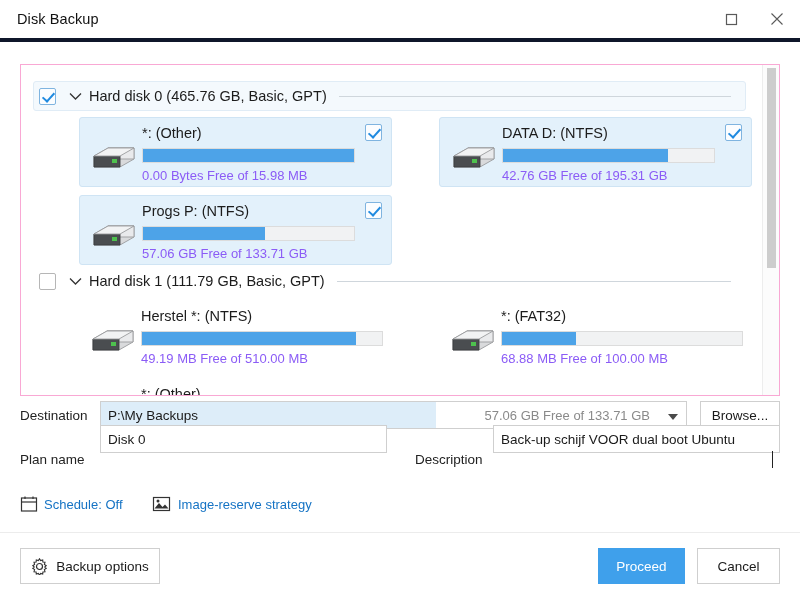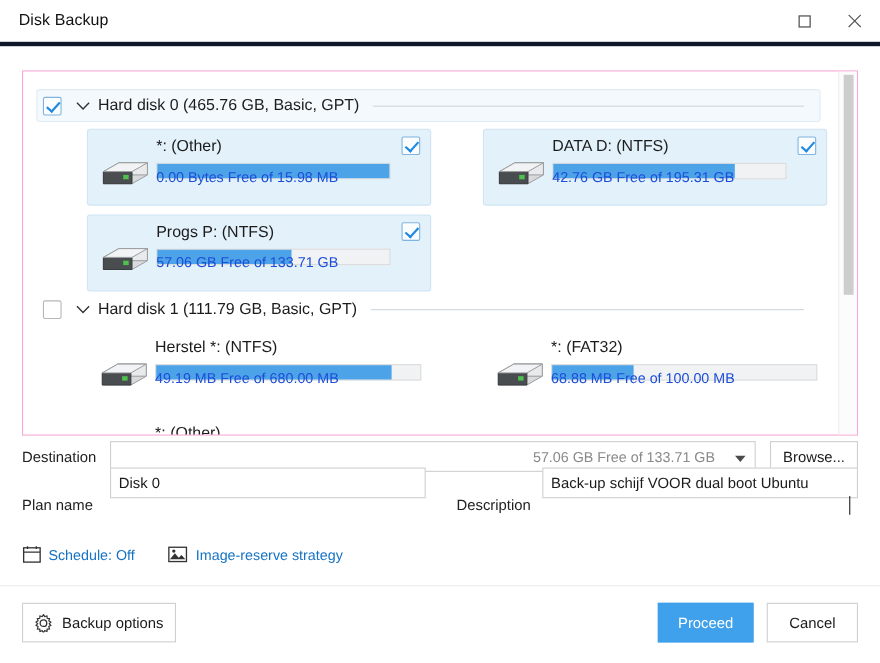--- a/index.html
+++ b/index.html
@@ -102,21 +102,21 @@
   }
   .vol-chk{
     position:absolute;right:9px;top:6px;
   }
   .bar{
     position:absolute;left:62px;top:30px;right:9px;height:15px;
     background:#f1f2f3;border:1px solid #dcdcdc;box-sizing:border-box;
   }
   .bar-fill{height:100%;background:#4da3e8;}
   .vol-free{
-    position:absolute;left:62px;top:35px;font-size:13px;color:#1d4ed8;
+    position:absolute;left:62px;top:50px;font-size:13px;color:#8b5cf6;
     white-space:nowrap;
   }
   .vol.clip{overflow:hidden;}
 
   
   .row-label{
     position:absolute;font-size:13.5px;color:#222;
   }
   .field{
     position:absolute;box-sizing:border-box;
@@ -284,21 +284,21 @@
           <path d="M18 6 L44 6 L44 17 L30 17 Z" fill="#e9eaec" stroke="#9a9b9d" stroke-width="0.9"></path>
           <path d="M4 14 L30 14 L30 25 L4 25 Z" fill="#4a4d50" stroke="#3a3c3e" stroke-width="0.9"></path>
           <path d="M4 14 L18 6 L44 6 L30 14 Z" fill="#f2f3f4" stroke="#9a9b9d" stroke-width="0.9"></path>
           <rect x="22" y="17" width="5" height="4" fill="#4ec14e"></rect>
         </svg>
       </div>
       <div class="vol-name">Herstel *: (NTFS)</div>
       <div class="bar" style="right:9px;">
         <div class="bar-fill" style="width:89%;"></div>
       </div>
-      <div class="vol-free">49.19 MB Free of 680.00 MB</div>
+      <div class="vol-free">49.19 MB Free of 510.00 MB</div>
     </div>
 
     <div class="vol" style="left:418px;top:236px;">
       <div class="vol-icon">
         <svg width="48" height="32" viewBox="0 0 48 32">
           <path d="M4 14 L18 6 L44 6 L44 17 L30 25 L4 25 Z" fill="#d9dadc" stroke="#9a9b9d" stroke-width="0.9"></path>
           <path d="M18 6 L44 6 L44 17 L30 17 Z" fill="#e9eaec" stroke="#9a9b9d" stroke-width="0.9"></path>
           <path d="M4 14 L30 14 L30 25 L4 25 Z" fill="#4a4d50" stroke="#3a3c3e" stroke-width="0.9"></path>
           <path d="M4 14 L18 6 L44 6 L30 14 Z" fill="#f2f3f4" stroke="#9a9b9d" stroke-width="0.9"></path>
           <rect x="22" y="17" width="5" height="4" fill="#4ec14e"></rect>
@@ -317,20 +317,21 @@
 
   </div>
 
   <div class="scrollbar">
     <div class="scroll-thumb"></div>
   </div>
 </div>
 
 <div class="row-label" style="left:20px;top:408px;">Destination</div>
 <div class="dest-wrap">
+  <div class="dest-path">P:\My Backups</div>
   <div class="dest-free">57.06 GB Free of 133.71 GB</div>
   <div class="dest-arrow">
     <span>
       <svg width="10" height="6" viewBox="0 0 10 6">
           <path d="M0 0 L10 0 L5 6 Z" fill="#4a4a4a"></path>
         </svg>
     </span>
   </div>
 </div>
 <div class="btn" style="left:700px;top:401px;width:80px;">Browse...</div>

